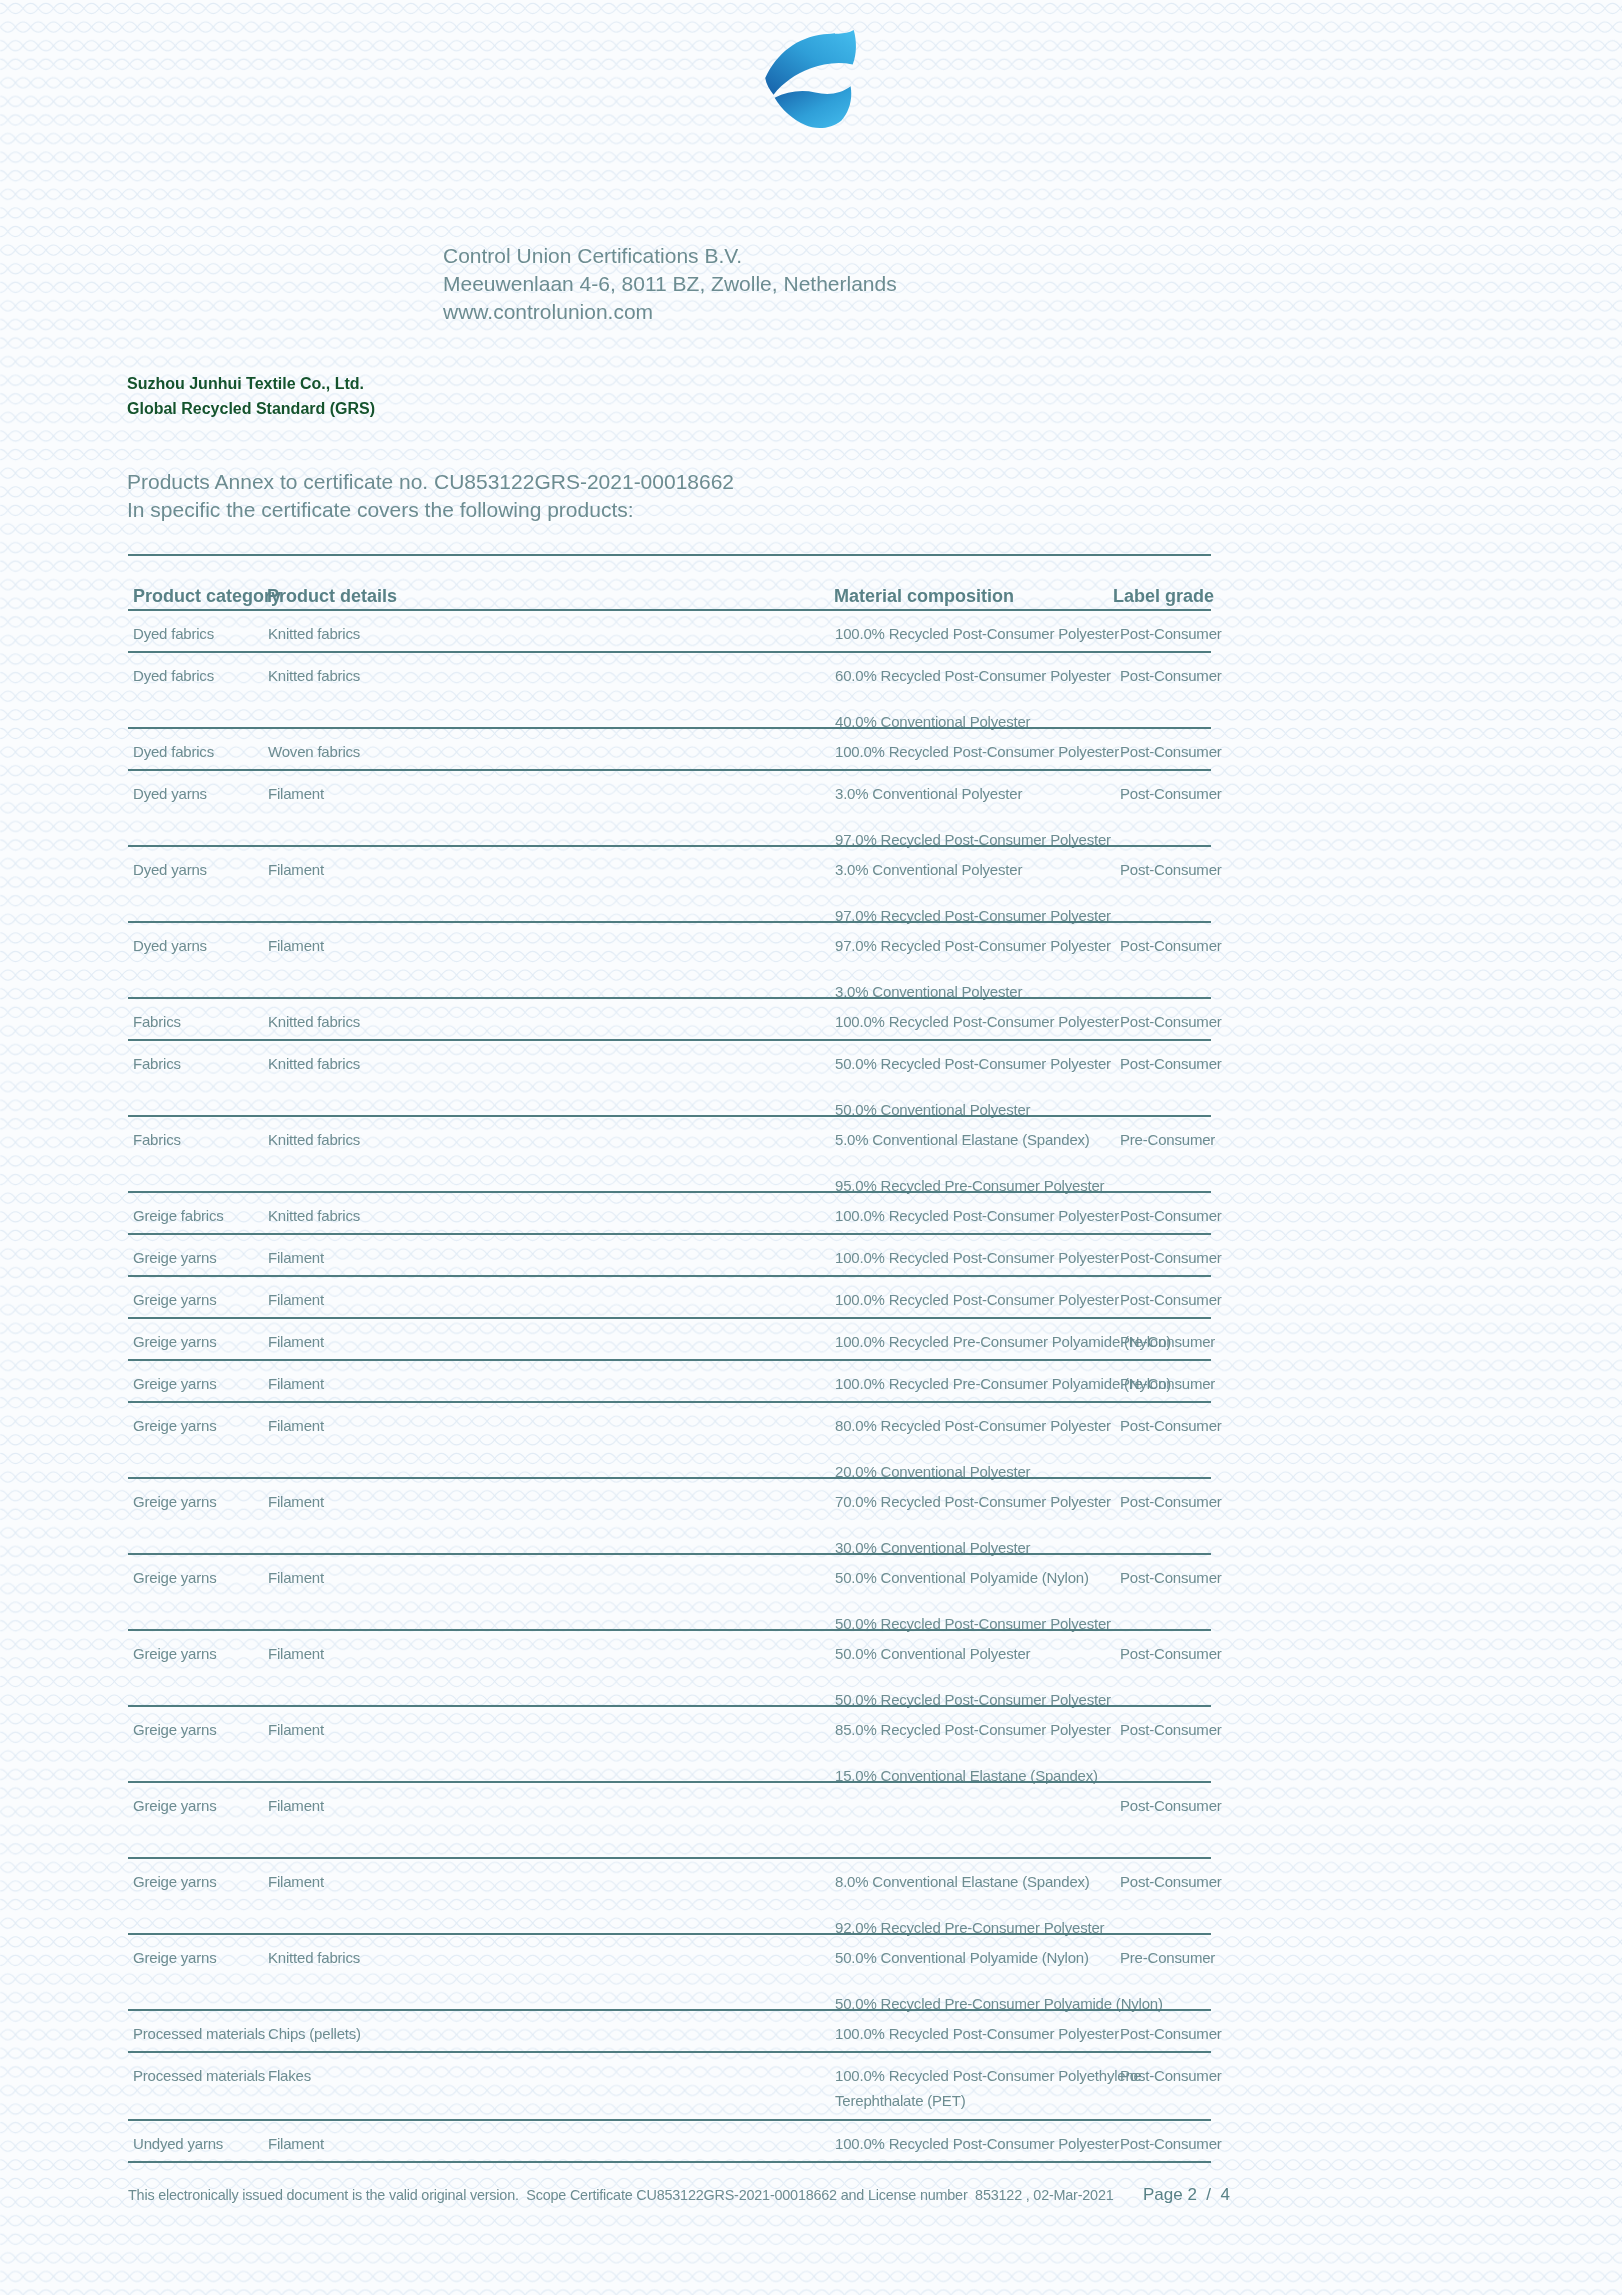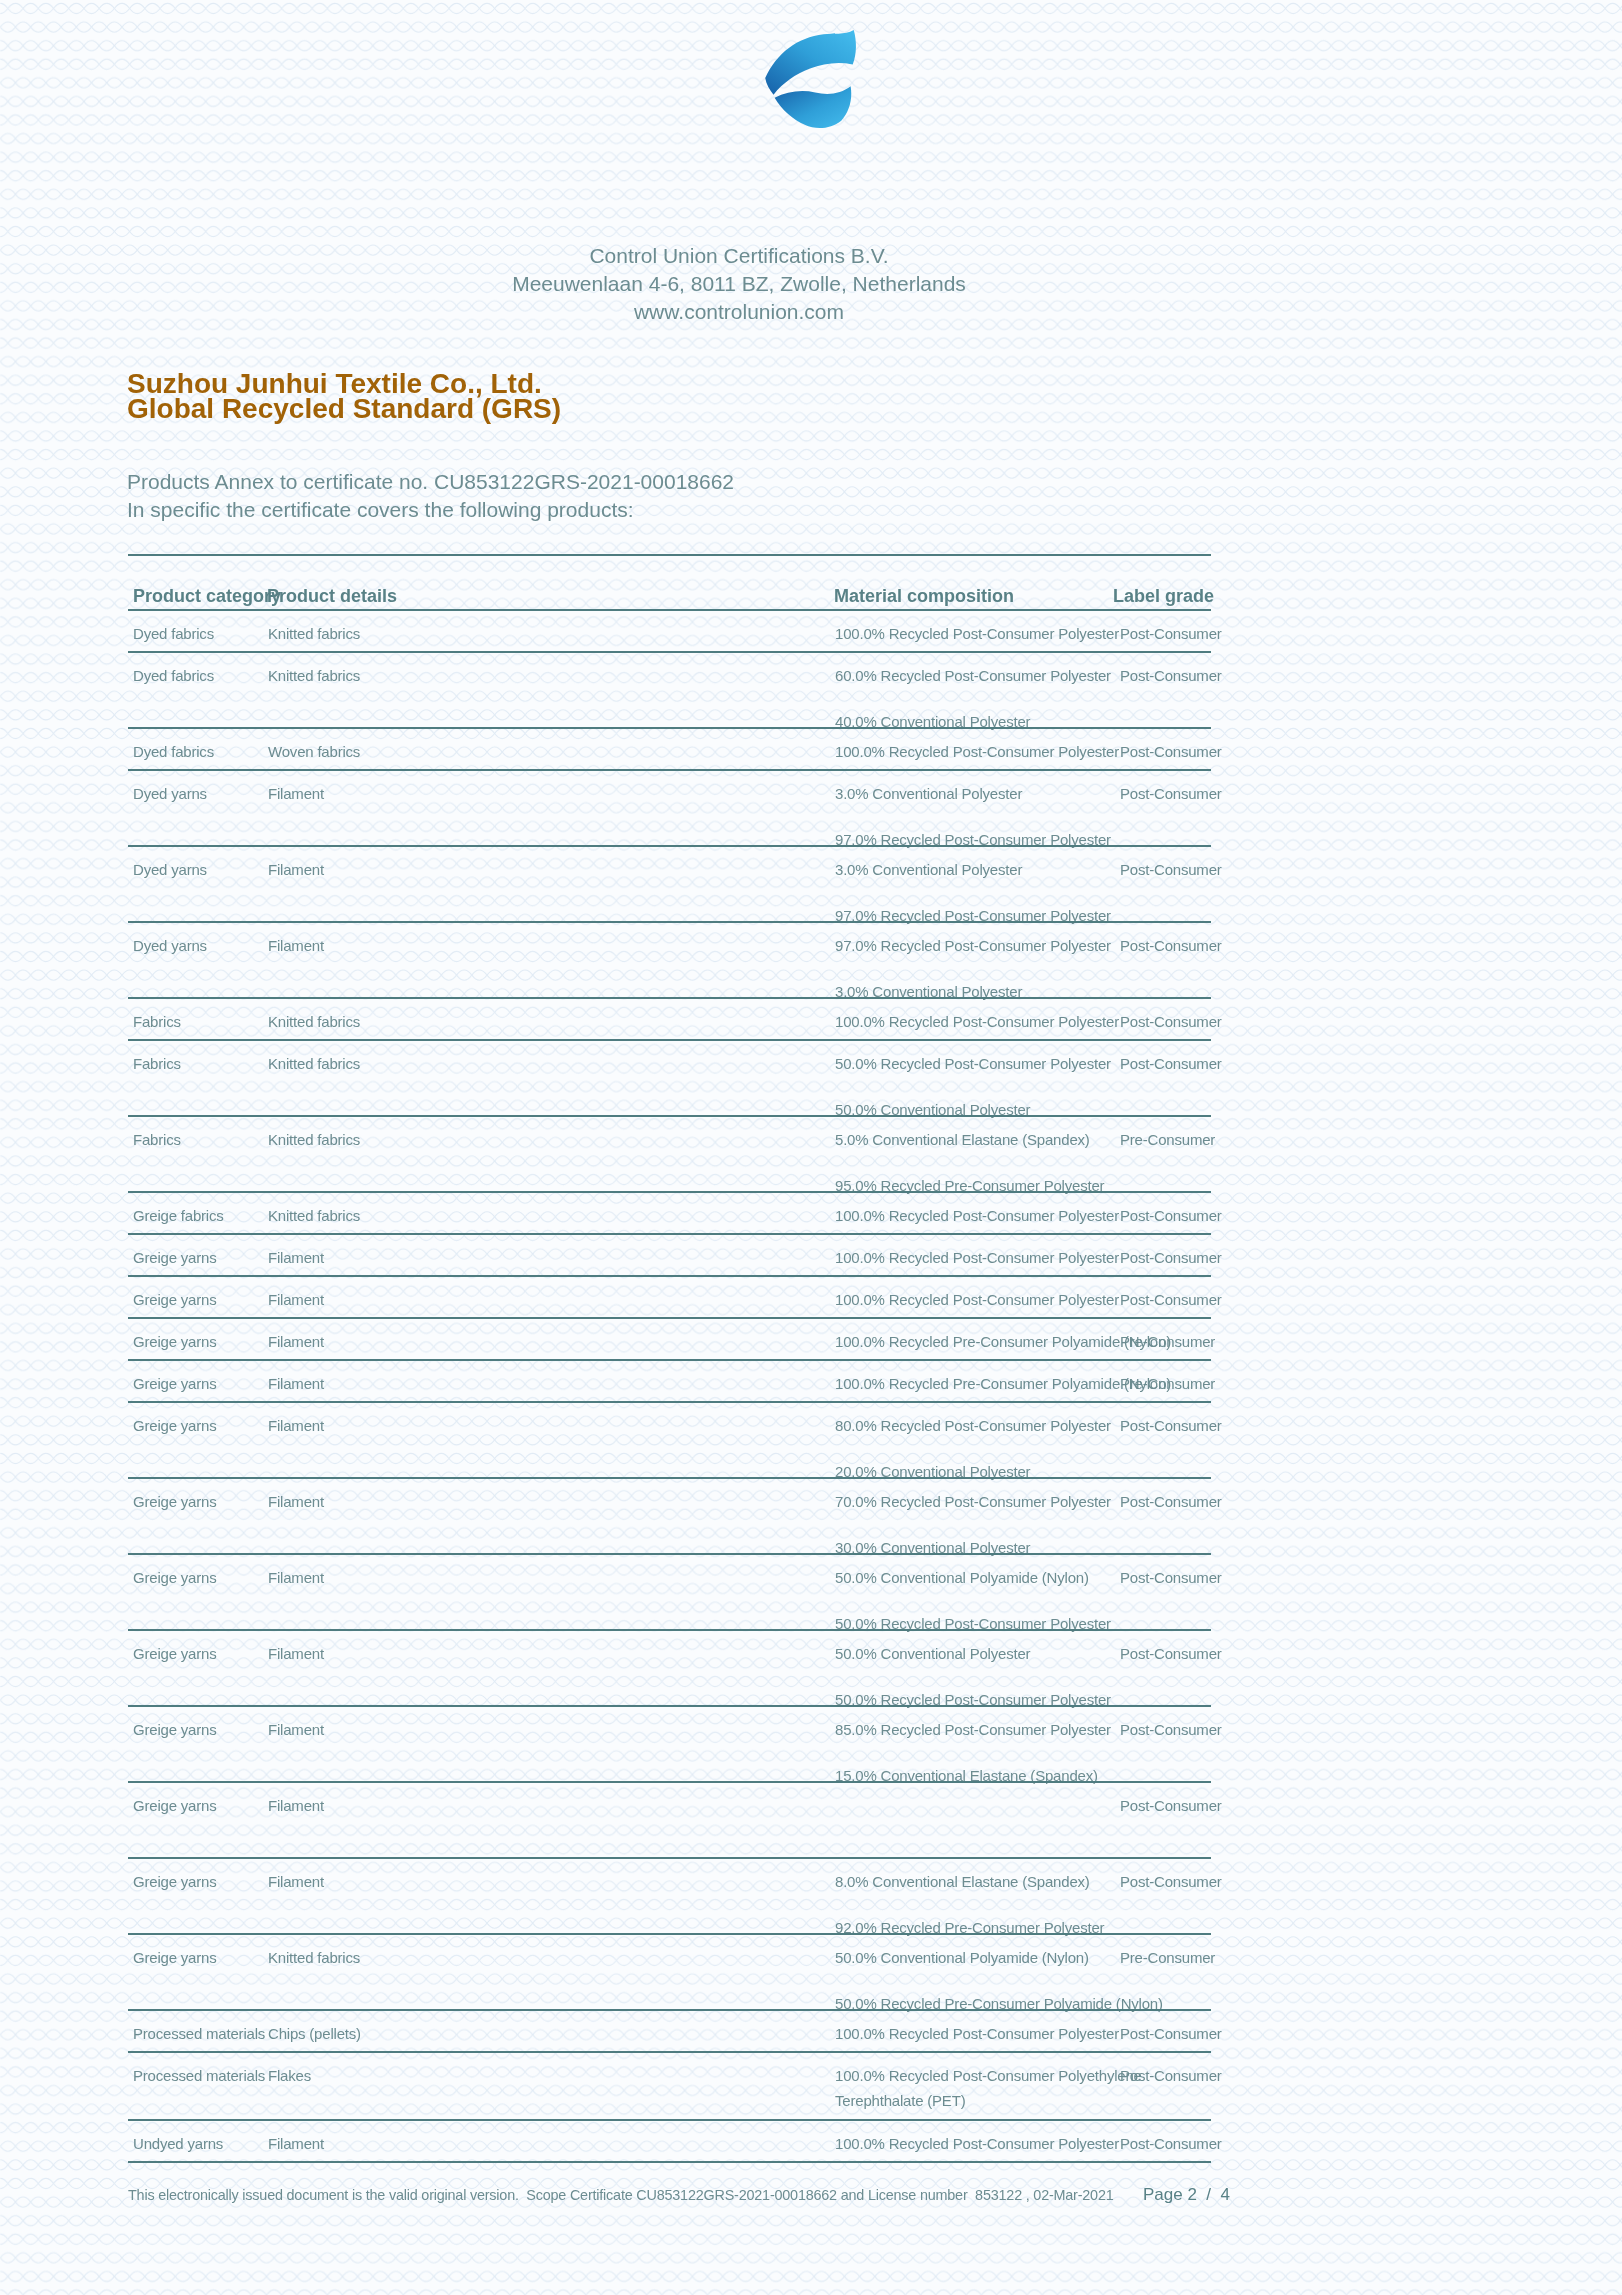--- a/index.html
+++ b/index.html
@@ -11,25 +11,25 @@
     font-family:"Liberation Sans","DejaVu Sans",sans-serif;
     color:#6c8c91;
   }
   #bg-pattern{position:absolute;inset:0;z-index:0;opacity:.8;}
   .layer{position:absolute;z-index:1;}
 
   
   #logo{position:absolute;left:756px;top:29px;width:108px;height:100px;}
   #org-block{
     position:absolute;left:443px;top:242px;width:592px;
-    text-align:center;font-size:21px;line-height:28px;color:#6c8c91;
+    text-align:left;font-size:21px;line-height:28px;color:#6c8c91;
   }
   #client-block{
     position:absolute;left:127px;top:372px;
-    font-size:28px;line-height:24.5px;font-weight:bold;color:#a16207;
+    font-size:16px;line-height:24.5px;font-weight:bold;color:#14532d;
   }
   #intro-block{
     position:absolute;left:127px;top:468px;
     font-size:21px;line-height:28px;color:#6c8c91;
   }
 
   
   #products-table{
     position:absolute;left:128px;top:554px;width:1083px;
     border-bottom:2.5px solid #4f7c80;

